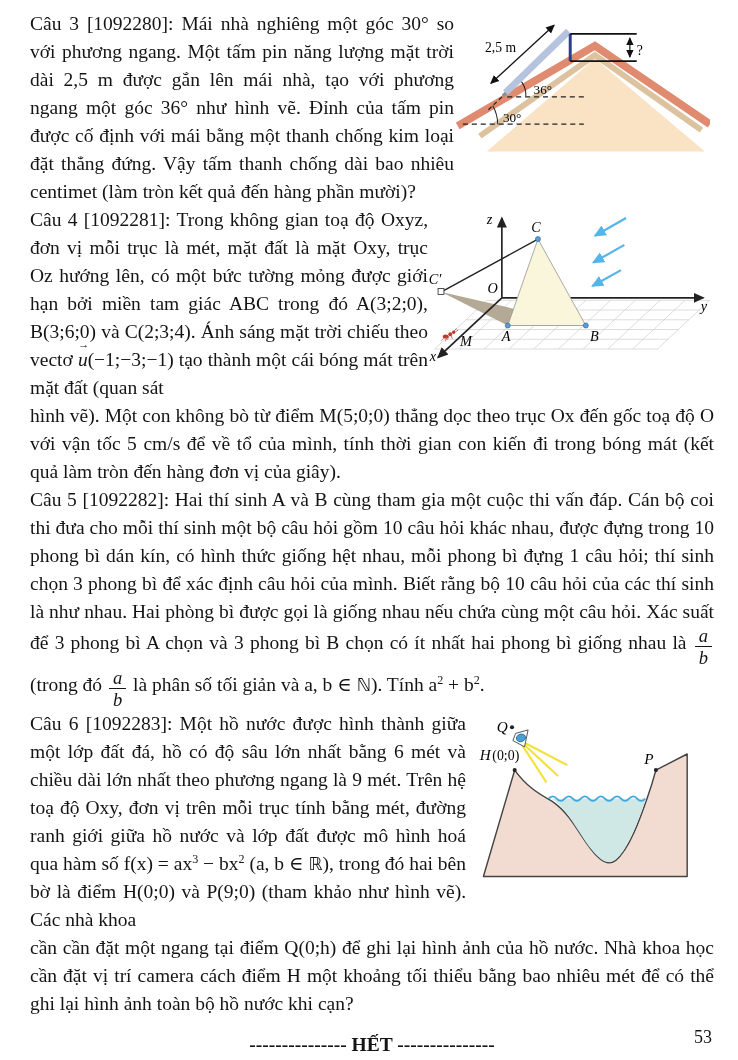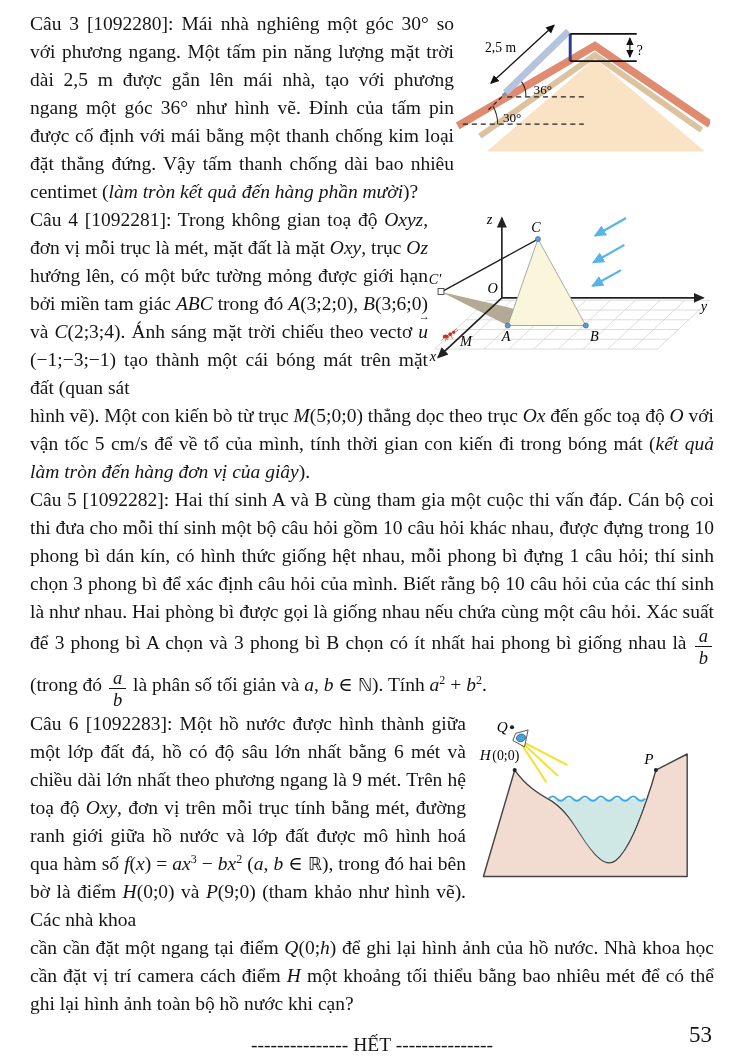--- a/index.html
+++ b/index.html
@@ -3,38 +3,38 @@
 <meta charset="utf-8">
 <style>
   html,body{margin:0;padding:0;background:#fff;}
   body{
     width:738px;height:1060px;box-sizing:border-box;position:relative;
     padding:10px 24px 0 30px;overflow:hidden;
     font-family:"Liberation Serif","DejaVu Serif",serif;color:#141414;
   }
   p.t{font-size:19.5px;line-height:28px;text-align:justify;margin:0;}
   .b{font-weight:normal;}
-  .i{font-style:italic;}
+  .i{}
   .bb{font-family:"DejaVu Sans","DejaVu Serif",sans-serif;font-size:0.92em;}
   .sup{font-size:0.62em;vertical-align:0.55em;line-height:0;}
   .vec{font-style:italic;position:relative;display:inline-block;line-height:inherit;}
   .vec::after{content:"\2192";position:absolute;left:0.02em;top:-0.66em;font-size:0.58em;font-style:normal;line-height:1;}
   .frac{display:inline-block;vertical-align:-0.85em;text-align:center;line-height:1.05;font-style:italic;margin:0 2px;font-size:0.95em;}
   .frac .fn{display:block;border-bottom:1.4px solid #141414;padding:0 4px 1px;}
   .frac .fd{display:block;padding:1px 4px 0;}
   .row{display:flex;align-items:flex-start;}
   .row .txt{flex:0 0 auto;}
   #q3 .txt{width:424px;}
   #q4 .txt{width:398px;}
   #q6 .txt{width:436px;}
   #q3 svg{margin:0 0 0 2px;}
   #q4 svg{margin:2px 0 0 0px;}
   #q6 svg{margin:2px 0 0 4px;}
-  .het{font-size:19.5px;font-weight:normal;text-align:center;margin:16px 0 0;}
-  .pageno{position:absolute;right:26px;bottom:12px;font-size:23px;text-align:right;}
+  .het{font-size:19.5px;font-weight:bold;text-align:center;margin:16px 0 0;}
+  .pageno{position:absolute;right:26px;bottom:12px;font-size:18px;text-align:right;}
   svg text{font-family:"Liberation Serif","DejaVu Serif",serif;}
   .flabel{font-size:17px;font-style:italic;}
   .fsmall{font-size:15.5px;}
   .fdim{font-size:16px;}
 </style>
 </head>
 <body>
 
 <section id="q3" class="row">
   <p class="t txt"><span class="b">Câu 3 </span><span>[1092280]: Mái nhà nghiêng một góc 30° so với phương ngang. Một tấm pin năng lượng mặt trời dài 2,5 m được gắn lên mái nhà, tạo với phương ngang một góc 36° như hình vẽ. Đỉnh của tấm pin được cố định với mái bằng một thanh chống kim loại đặt thẳng đứng. Vậy tấm thanh chống dài bao nhiêu centimet (</span><span class="i">làm tròn kết quả đến hàng phần mười</span><span>)?</span></p>
@@ -131,21 +131,21 @@
       <text x="1" y="90">C′</text>
       <text x="71" y="101">O</text>
       <text x="325" y="123">y</text>
       <text x="88" y="158">A</text>
       <text x="193" y="158">B</text>
       <text x="38" y="164">M</text>
       <text x="2" y="182">x</text>
     </g>
   </svg>
 </section>
-<p class="t cont"><span>hình vẽ). Một con kiến bò từ trục </span><span class="i">M</span><span>(5;0;0) thẳng dọc theo trục </span><span class="i">Ox</span><span> đến gốc toạ độ </span><span class="i">O</span><span> với vận tốc 5 cm/s để về tổ của mình, tính thời gian con kiến đi trong bóng mát (</span><span class="i">kết quả làm tròn đến hàng đơn vị của giây</span><span>).</span></p>
+<p class="t cont"><span>hình vẽ). Một con không bò từ điểm </span><span class="i">M</span><span>(5;0;0) thẳng dọc theo trục </span><span class="i">Ox</span><span> đến gốc toạ độ </span><span class="i">O</span><span> với vận tốc 5 cm/s để về tổ của mình, tính thời gian con kiến đi trong bóng mát (</span><span class="i">kết quả làm tròn đến hàng đơn vị của giây</span><span>).</span></p>
 
 <section id="q5">
   <p class="t"><span class="b">Câu 5 </span><span>[1092282]: Hai thí sinh A và B cùng tham gia một cuộc thi vấn đáp. Cán bộ coi thi đưa cho mỗi thí sinh một bộ câu hỏi gồm 10 câu hỏi khác nhau, được đựng trong 10 phong bì dán kín, có hình thức giống hệt nhau, mỗi phong bì đựng 1 câu hỏi; thí sinh chọn 3 phong bì để xác định câu hỏi của mình. Biết rằng bộ 10 câu hỏi của các thí sinh là như nhau. Hai phòng bì được gọi là giống nhau nếu chứa cùng một câu hỏi. Xác suất để 3 phong bì A chọn và 3 phong bì B chọn có ít nhất hai phong bì giống nhau là </span><span class="frac"><span class="fn">a</span><span class="fd">b</span></span><span> (trong đó </span><span class="frac"><span class="fn">a</span><span class="fd">b</span></span><span> là phân số tối giản và </span><span class="i">a</span><span>, </span><span class="i">b</span><span> ∈ </span><span class="bb">ℕ</span><span>). Tính </span><span class="i">a</span><span class="sup">2</span><span> + </span><span class="i">b</span><span class="sup">2</span><span>.</span></p>
 </section>
 
 <section id="q6" class="row">
   <p class="t txt"><span class="b">Câu 6 </span><span>[1092283]: Một hồ nước được hình thành giữa một lớp đất đá, hồ có độ sâu lớn nhất bằng 6 mét và chiều dài lớn nhất theo phương ngang là 9 mét. Trên hệ toạ độ </span><span class="i">Oxy</span><span>, đơn vị trên mỗi trục tính bằng mét, đường ranh giới giữa hồ nước và lớp đất được mô hình hoá qua hàm số </span><span class="i">f</span><span>(</span><span class="i">x</span><span>) = </span><span class="i">ax</span><span class="sup">3</span><span> − </span><span class="i">bx</span><span class="sup">2</span><span> (</span><span class="i">a</span><span>, </span><span class="i">b</span><span> ∈ </span><span class="bb">ℝ</span><span>), trong đó hai bên bờ là điểm </span><span class="i">H</span><span>(0;0) và </span><span class="i">P</span><span>(9;0) (tham khảo như hình vẽ). Các nhà khoa</span></p>
   <svg width="246" viewBox="0 0 273 192" aria-hidden="true">
     <path d="M 15 184 L 50 65 C 63 83 76 91 92 100 C 118 118 126 148 145 164 C 152 170 158 170 163 166 C 178 154 190 120 198 97 C 202 86 205 76 208 65 L 243 47 L 243 184 Z" stroke="#444" stroke-width="1.6" stroke-linejoin="round" fill="#f2dcd2"></path>
     <path d="M 92 97 C 116 116 126 147 145 163 C 151 169 158 169 163 165 C 177 153 189 120 197 97 Z" fill="#cfe8e6"></path>

